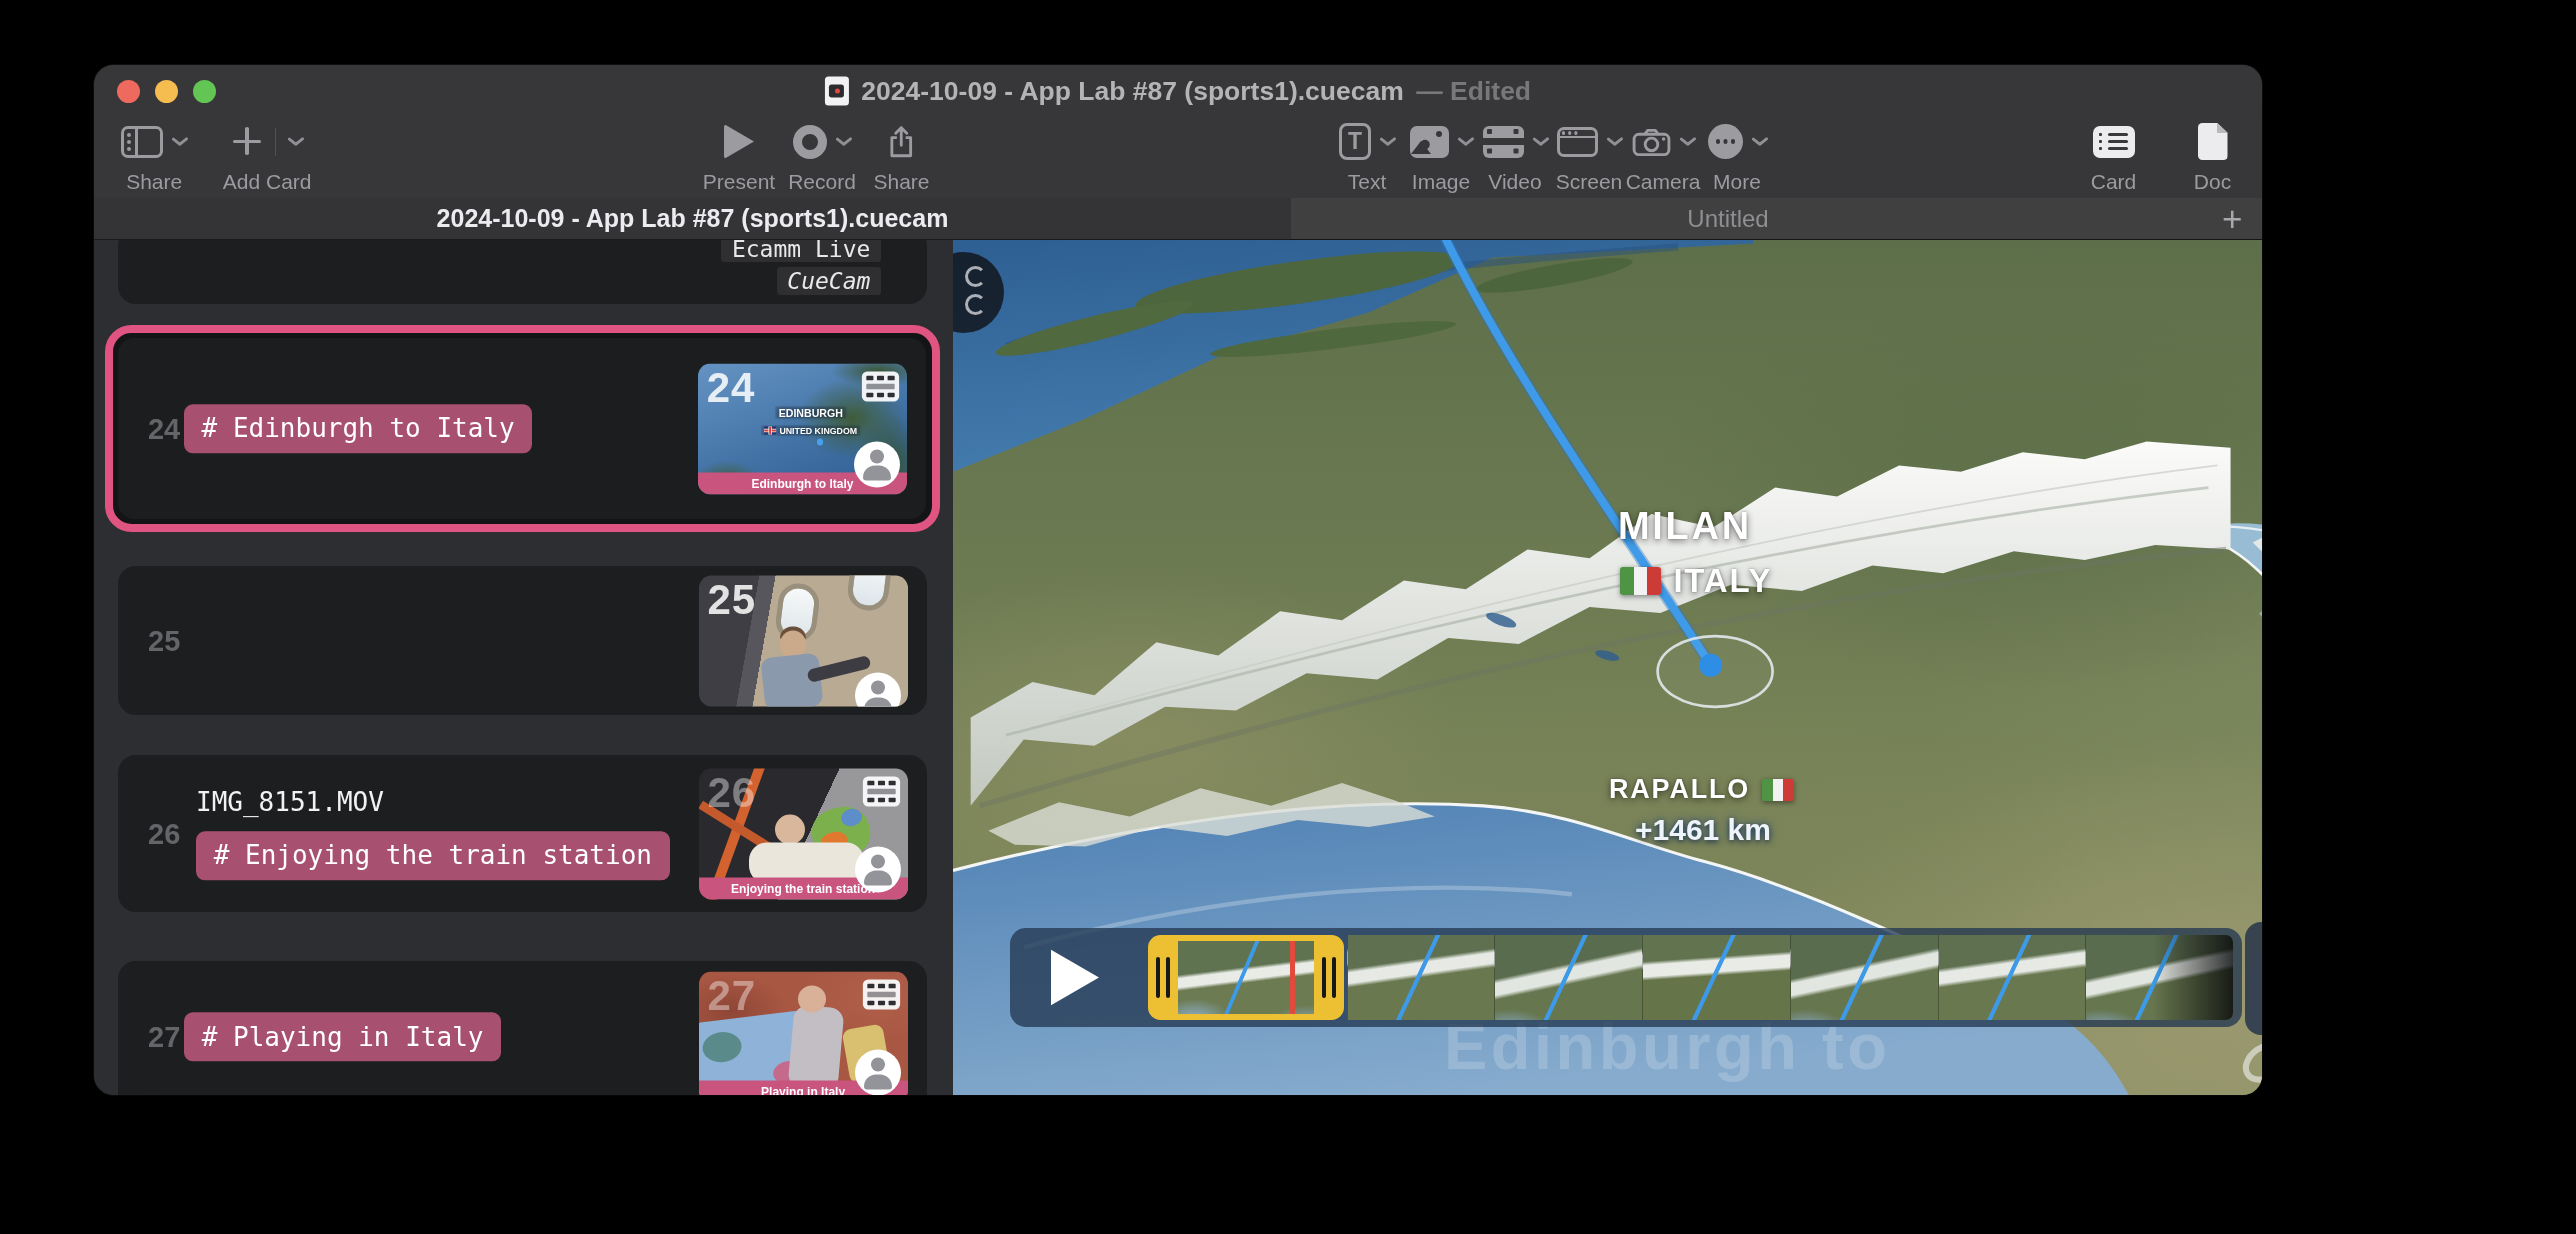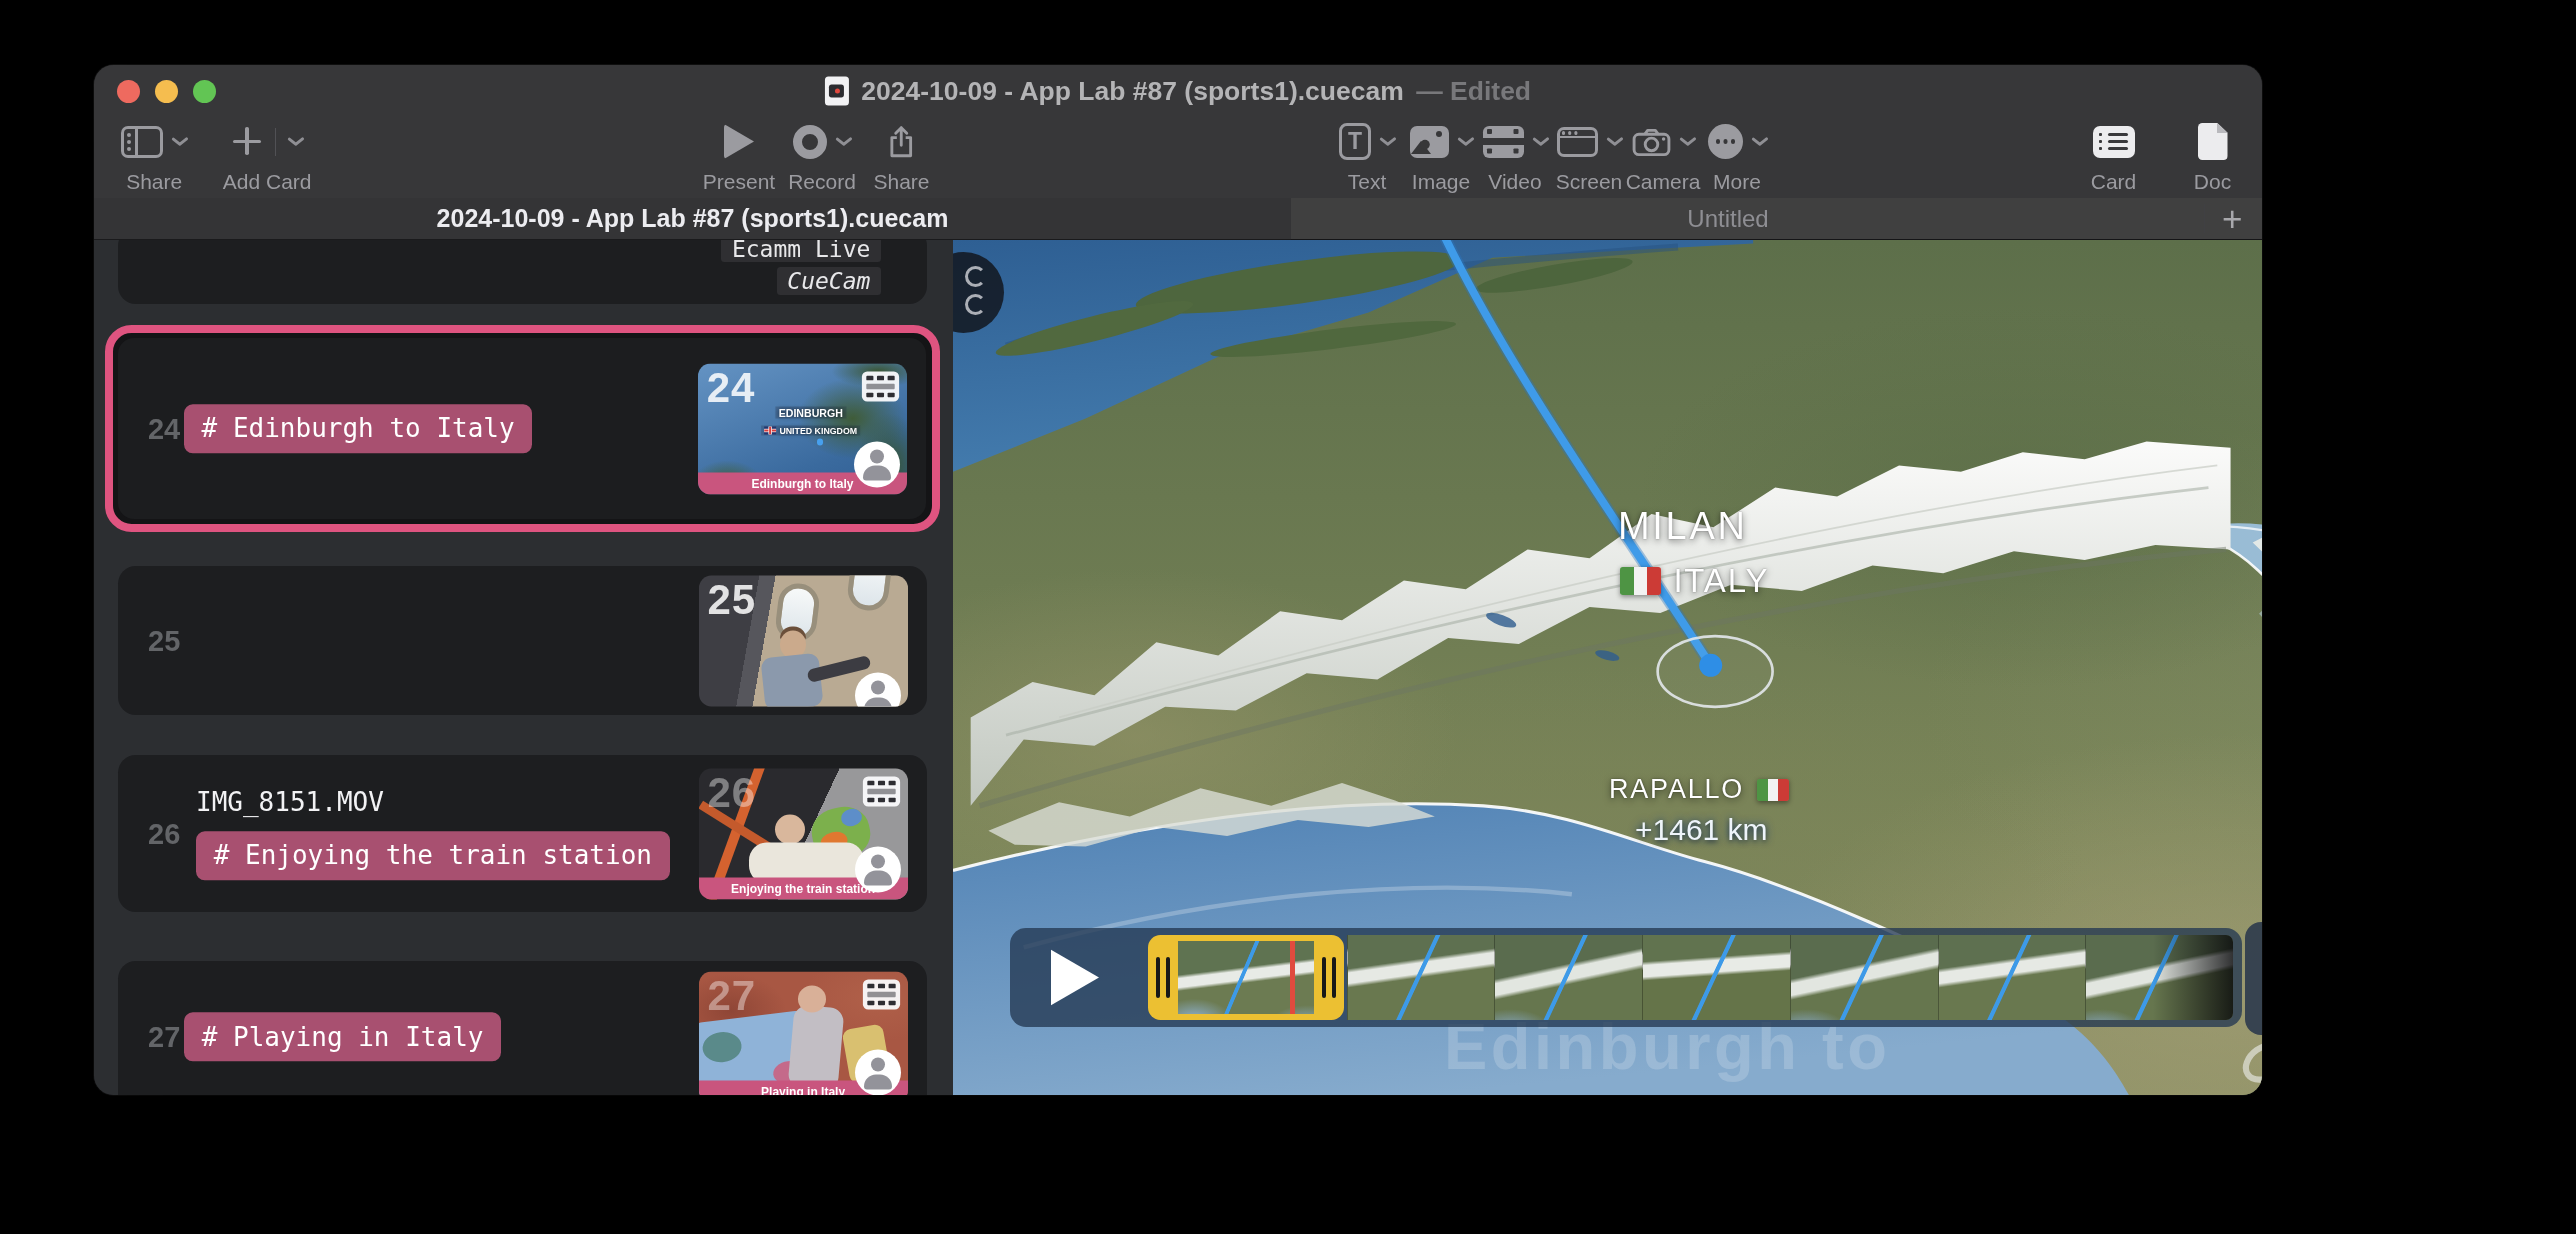--- a/index.html
+++ b/index.html
@@ -186,21 +186,21 @@
   .video { position:absolute; left:859px; top:175px; width:1526px; height:855px; overflow:hidden; background:#68784f; }
   .terra { position:absolute; inset:0; background:
       radial-gradient(ellipse 460px 239px at 12% 58%, rgba(150,148,105,.55), rgba(150,148,105,0) 70%),
       radial-gradient(ellipse 636px 274px at 45% 72%, rgba(122,130,88,.6), rgba(122,130,88,0) 70%),
       radial-gradient(ellipse 725px 371px at 85% 88%, rgba(170,162,122,.6), rgba(170,162,122,0) 70%),
       radial-gradient(ellipse 548px 274px at 70% 30%, rgba(88,108,70,.6), rgba(88,108,70,0) 70%),
       radial-gradient(ellipse 796px 442px at 100% 55%, rgba(140,150,110,.4), rgba(140,150,110,0) 70%),
       linear-gradient(180deg, #5d6f4a, #6d7b52 40%, #7c8659 70%, #8a8f63); }
   .map-svg { position:absolute; inset:0; width:100%; height:100%; }
 
-  .maplbl { position:absolute; color:#fff; font-weight:400; z-index:3; white-space:nowrap;
+  .maplbl { position:absolute; color:#fff; font-weight:700; z-index:3; white-space:nowrap;
       text-shadow:0 1.8px 7px rgba(0,0,0,.55), 0 0 1.8px rgba(0,0,0,.4); }
   .lbl-milan { left:665px; top:265px; font-size:38px; letter-spacing:2.7px; }
   .lbl-italy { left:667px; top:322px; display:flex; align-items:center; gap:12.4px; font-size:33px; letter-spacing:1.8px; }
   .lbl-rapallo { left:656px; top:534px; display:flex; align-items:center; gap:12.4px; font-size:27px; letter-spacing:1.8px; }
   .lbl-dist { left:682px; top:573px; font-size:30px; color:#eef4fa; text-shadow:0 0 8.8px rgba(30,70,130,.9), 0 1.8px 5.3px rgba(0,0,0,.5); }
   .itflag { display:inline-block; width:41px; height:28px; border-radius:2.7px; flex:0 0 auto;
       background:linear-gradient(90deg, #4e9444 0 33%, #f2f2f2 33% 66%, #cc3b36 66% 100%);
       box-shadow:0 1.8px 5.3px rgba(0,0,0,.4); }
   .itflag.sm { width:32px; height:22px; }
   .ghost-title { position:absolute; left:491px; top:769px; z-index:2; font-size:65px; font-weight:700;

